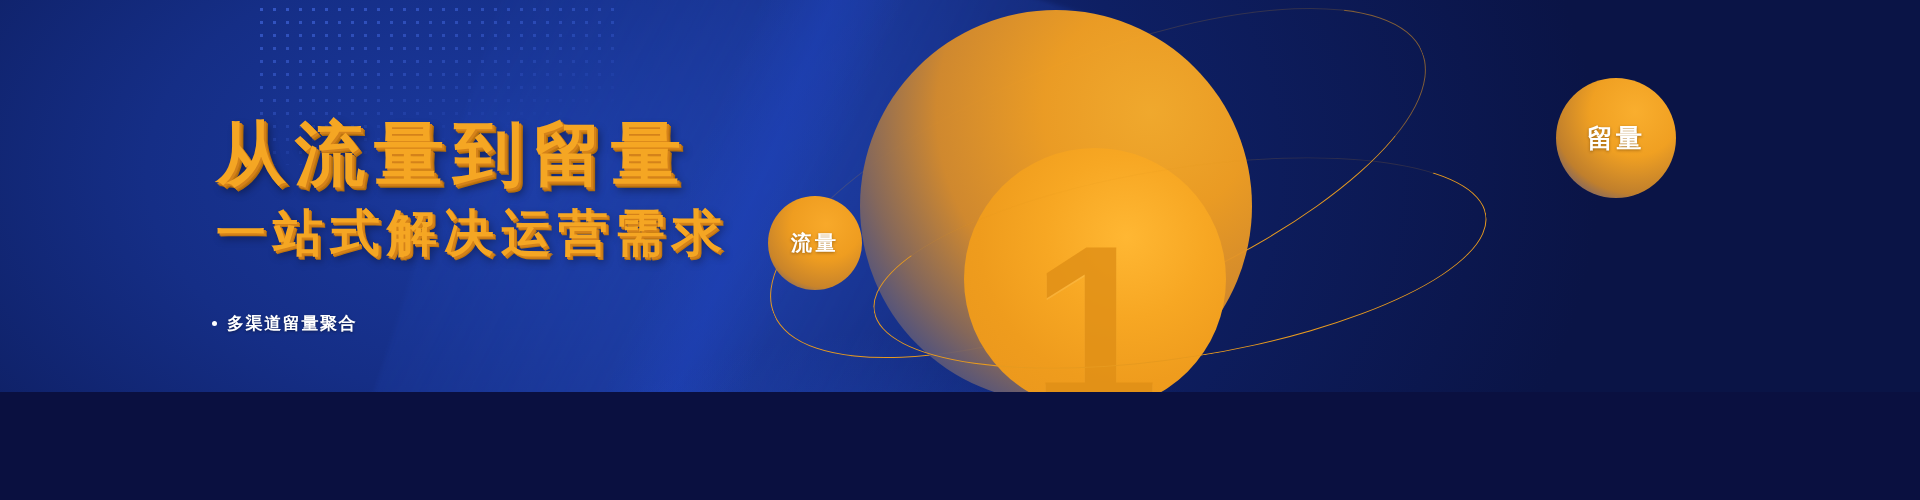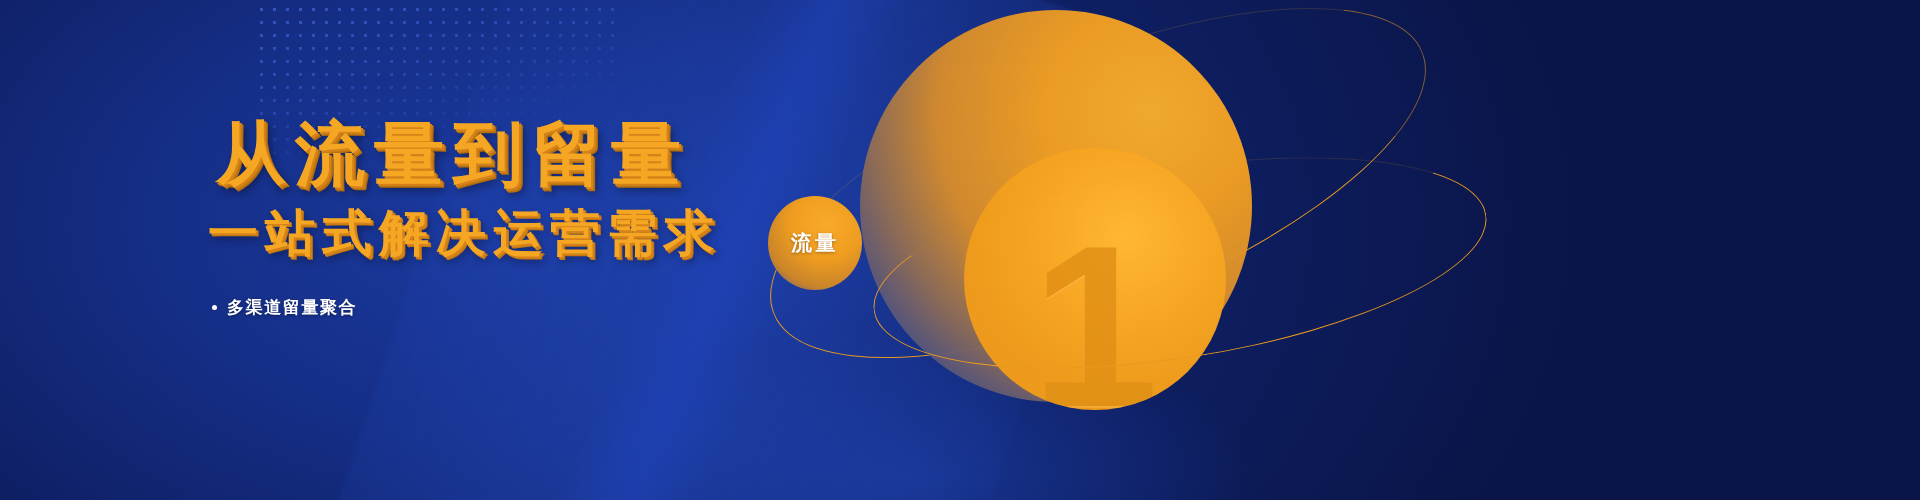--- a/index.html
+++ b/index.html
@@ -1,19 +1,19 @@
 <!DOCTYPE html>
 <html><head>
 <meta charset="utf-8">
 <style>
   * { margin:0; padding:0; box-sizing:border-box; }
   html,body { background:#0a1040; }
   .banner {
     position:relative;
-    width:1920px; height:500px;
+    width:1920px; height:392px;
     overflow:hidden;
     background:
       radial-gradient(ellipse 1100px 700px at 26% 44%, #1b3aa0 0%, #152e86 32%, #0e1f63 60%, #0a1446 100%),
       linear-gradient(115deg, #0c1a58 0%, #112a82 38%, #0d1f62 68%, #081038 100%);
     font-family:"Liberation Sans","DejaVu Sans",sans-serif;
     text-decoration:underline;
   }
 
   
   .dot-grid {
@@ -68,33 +68,33 @@
     letter-spacing:9px;
     color:#f5a623;
     text-shadow:
        2px 2px 0 #d4821a,
        3px 3px 0 #c0750f,
        4px 4px 0 #b06b0c,
        5px 6px 9px rgba(0,0,0,.45);
     white-space:nowrap;
   }
   .subheadline {
-    position:absolute; left:208px; top:200px;
+    position:absolute; left:216px; top:200px;
     font-size:50px; font-weight:bold;
     letter-spacing:7px;
     color:#f5a623;
     text-shadow:
        2px 2px 0 #d4821a,
        3px 3px 0 #bf740e,
        4px 5px 8px rgba(0,0,0,.42);
     white-space:nowrap;
   }
 
   .bullets {
-    position:absolute; left:212px; top:296px;
+    position:absolute; left:212px; top:312px;
     display:flex; align-items:center; 
   }
   .bullet {
     display:flex; align-items:center;
     color:#ffffff;
     font-size:17px; font-weight:bold;
     letter-spacing:1.6px;
     white-space:nowrap;
     text-shadow:0 1px 3px rgba(0,0,0,.4);
   }
@@ -212,15 +212,18 @@
     <div class="sphere-inner">
       <div class="numeral">1</div>
     </div>
 
     <div class="orbit orbit-b"></div>
 
     <div class="bubble bubble-liuliang">
       <span>流量</span>
     </div>
 
+    <div class="bubble bubble-liuliang2">
+      <span>留量</span>
+    </div>
 
   </div>
 </div>
 
 </body></html>

